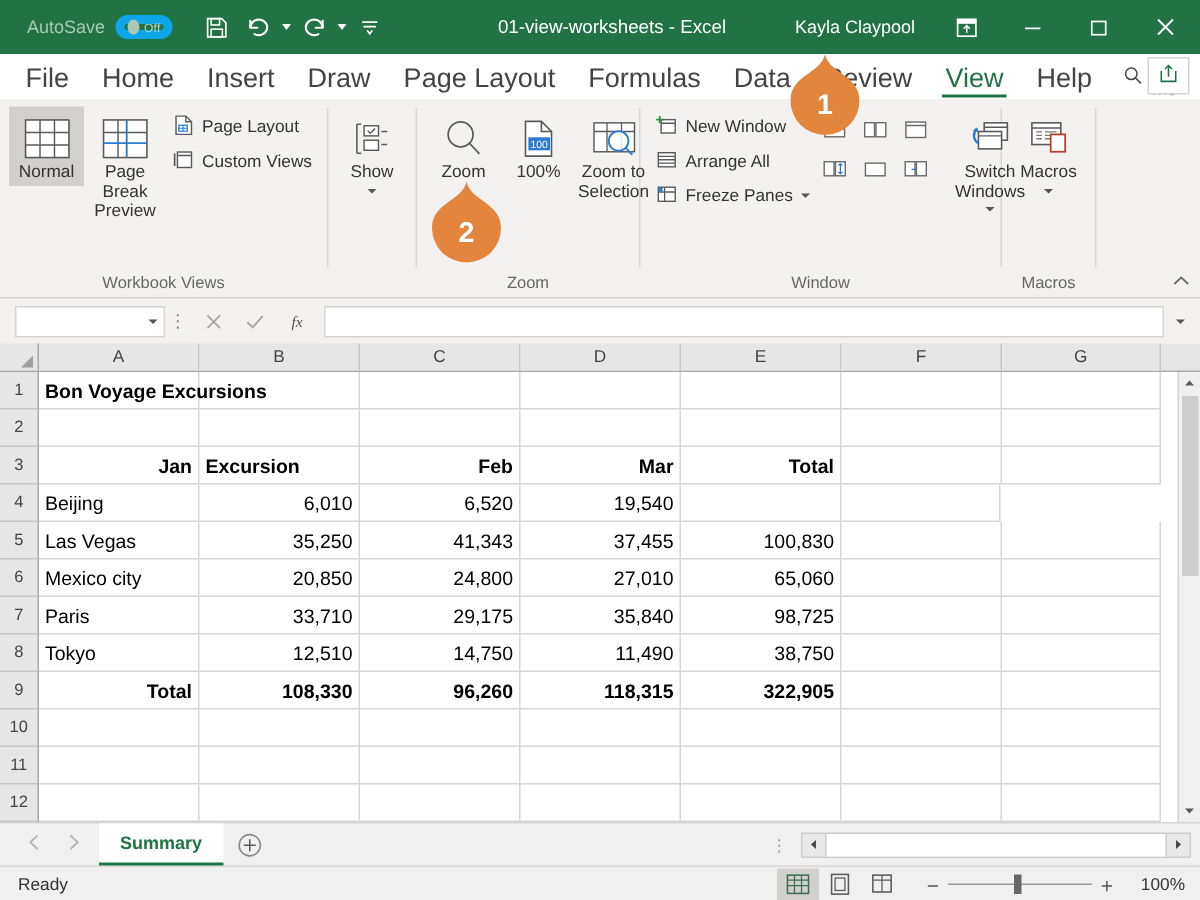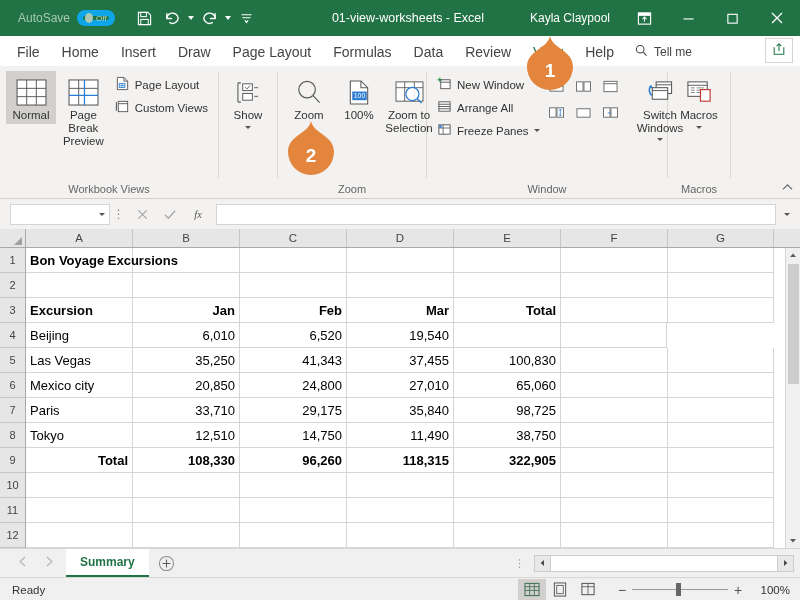--- a/index.html
+++ b/index.html
@@ -41,21 +41,21 @@
   .win-ctrls { position:absolute; right:0; display:flex; align-items:center; height:36px; }
   .win-btn { width:44px; height:36px; display:flex; align-items:center; justify-content:center; }
   .win-btn.close { width:46px; }
 
   
   .tabstrip {
     height:30px; background:#fff; display:flex; align-items:flex-end;
     position:relative; border-bottom:0;
   }
   .tab {
-    padding:0 11px; height:28px; line-height:28px; font-size:14px; color:#444;
+    padding:0 11px; height:28px; line-height:28px; font-size:18px; color:#444;
     position:relative; white-space:nowrap;
   }
   .tab.first { margin-left:6px; }
   .tab.active { color:#217346; }
   .tab.active::after {
     content:""; position:absolute; left:9px; right:9px; bottom:1px; height:2.5px; background:#217346;
   }
   .tellme { display:flex; align-items:center; gap:6px; padding:0 10px; height:28px; color:#444; }
   .share-btn {
     position:absolute; right:7px; top:2px; width:28px; height:25px;
@@ -597,22 +597,22 @@
         <div class="grow">
           <div class="cell" style="width: 107px; min-width: 107px;"></div>
           <div class="cell" style="width: 107px; min-width: 107px;"></div>
           <div class="cell" style="width: 107px; min-width: 107px;"></div>
           <div class="cell" style="width: 107px; min-width: 107px;"></div>
           <div class="cell" style="width: 107px; min-width: 107px;"></div>
           <div class="cell" style="width: 107px; min-width: 107px;"></div>
           <div class="cell" style="width: 106px; min-width: 106px;"></div>
         </div>
         <div class="grow">
+          <div class="cell num b" style="width: 107px; min-width: 107px;">Jan</div>
           <div class="cell b" style="width: 107px; min-width: 107px;">Excursion</div>
-          <div class="cell num b" style="width: 107px; min-width: 107px;">Jan</div>
           <div class="cell num b" style="width: 107px; min-width: 107px;">Feb</div>
           <div class="cell num b" style="width: 107px; min-width: 107px;">Mar</div>
           <div class="cell num b" style="width: 107px; min-width: 107px;">Total</div>
           <div class="cell" style="width: 107px; min-width: 107px;"></div>
           <div class="cell" style="width: 106px; min-width: 106px;"></div>
         </div>
         <div class="grow">
           <div class="cell" style="width: 107px; min-width: 107px;">Beijing</div>
           <div class="cell num" style="width: 107px; min-width: 107px;">6,010</div>
           <div class="cell num" style="width: 107px; min-width: 107px;">6,520</div>

